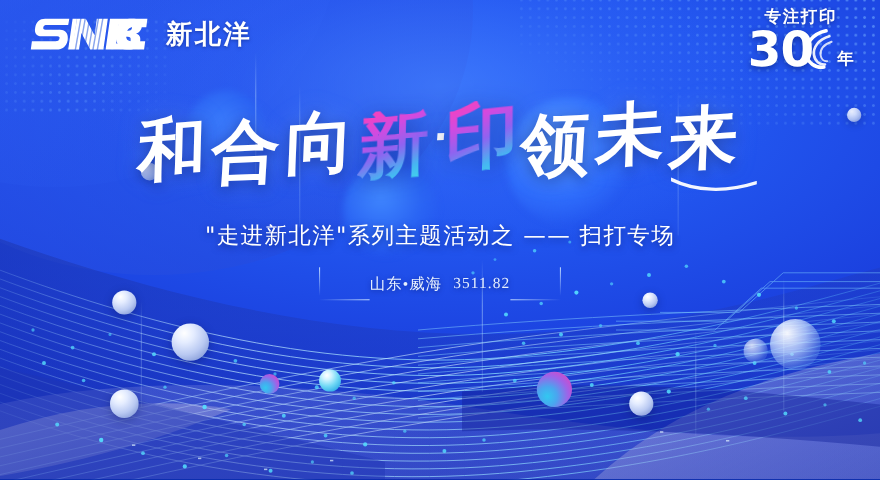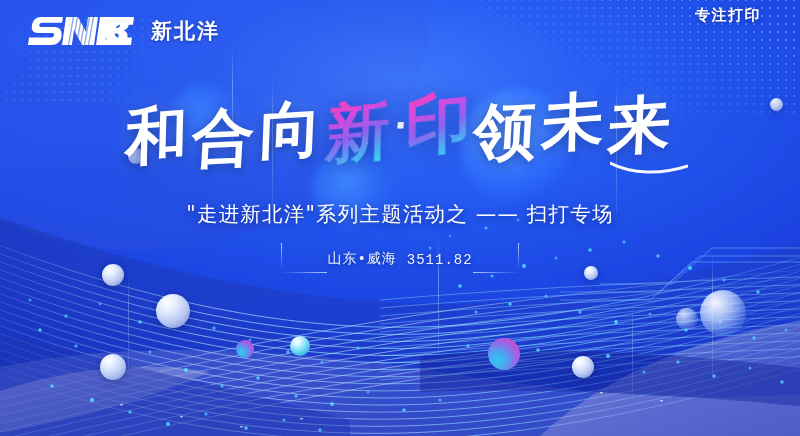--- a/index.html
+++ b/index.html
@@ -101,21 +101,21 @@
   }
 
   
   .logo-wrap{
     position:absolute; left:26px; top:14px;
     display:flex; align-items:center; gap:13px;
     z-index:40;
   }
   .logo-mark{ display:block; }
   .logo-cn{
-    color:#ffffff; font-size:21px; font-weight:700; letter-spacing:2px;
+    color:#ffffff; font-size:24px; font-weight:700; letter-spacing:2px;
     text-shadow:0 1px 3px rgba(0,20,90,.5);
     font-family:"DejaVu Sans","Liberation Sans",sans-serif;
   }
 
   
   .badge30{
     position:absolute; right:18px; top:8px; z-index:40;
     width:108px; text-align:center;
   }
   .badge30 .b-top{
@@ -194,24 +194,24 @@
     text-shadow:0 2px 7px rgba(5,20,95,.6);
     white-space:nowrap;
   }
 
   
   .placedate{
     position:absolute; left:0; right:0; top:247px; z-index:35;
     text-align:center;
   }
   .pd-inner{
-    display:inline-flex; align-items:flex-end; gap:10px;
+    display:inline-flex; align-items:center; gap:10px;
     position:relative; padding:3px 16px 5px 16px;
     color:#e8f1ff;
-    font-family:Liberation Mono, monospace;
+    font-family:Liberation Serif, serif;
     font-size:14px; letter-spacing:1px;
     text-shadow:0 1px 5px rgba(5,20,95,.55);
   }
   .pd-inner:before, .pd-inner:after{
     content:""; position:absolute; bottom:0; height:1px; width:46px;
     background:linear-gradient(to right, rgba(200,225,255,0), rgba(200,225,255,.85));
   }
   .pd-inner:before{ left:-30px; }
   .pd-inner:after{ right:-30px; transform:scaleX(-1); }
   .pd-tick{
@@ -460,20 +460,31 @@
         <path d="M74,3 L96,3 C101,3 103.5,5.5 103,10 C102.6,13.4 100.6,15.6 97.5,16.5 C100.4,17.2 102,19.4 101.5,23 C100.8,28.2 97.2,31 91.5,31 L70,31 Z M82,8.5 L81.2,14 L91,14 C92.8,14 93.8,13.2 94,11.3 C94.2,9.4 93.4,8.5 91.6,8.5 Z M80.4,19.5 L79.6,25.5 L89.6,25.5 C91.5,25.5 92.6,24.6 92.8,22.5 C93,20.4 92.1,19.5 90.2,19.5 Z"></path>
 
         <path d="M112,3 L96,3 C89,3 84.5,7.5 83.4,15 C82.2,23 85.6,31 93,31 L109,31 L110,23.5 L97,23.5 C93.6,23.5 92.2,20.8 92.8,17 C93.4,13.2 95.4,10.8 98.8,10.8 L111,10.8 Z" transform="translate(-4,0)"></path>
       </g>
     </svg>
     <span class="logo-cn">新北洋</span>
   </div>
 
   <div class="badge30">
     <div class="b-top">专注打印</div>
+    <div class="b-row">
+      <span class="b-num">30</span>
+      <svg class="b-swirl" width="34" height="40" viewBox="0 0 34 40">
+        <g fill="none" stroke="#ffffff" stroke-linecap="round">
+          <path d="M22,4 C9,7 3,16 4,25 C5,33 12,38 20,37" stroke-width="3.2"></path>
+          <path d="M25,9 C15,12 10,19 11,26 C11.8,31.5 16,35 21,34.6" stroke-width="2.4" opacity=".9"></path>
+          <path d="M27,14 C20,16.5 16.5,21 17,26 C17.4,29.6 20,31.8 23,31.6" stroke-width="1.8" opacity=".8"></path>
+        </g>
+      </svg>
+      <span class="b-year">年</span>
+    </div>
   </div>
 
   <div class="title-block">
     <div class="main-title" id="heroTitle"><span class="ch c1">和</span><span class="ch c2">合</span><span class="ch c3">向</span><span class="ch c4 grad">新</span><span class="ch c5 dot">·</span><span class="ch c6 grad">印</span><span class="ch c7">领</span><span class="ch c8">未</span><span class="ch c9">来</span></div>
     <svg class="title-swash" viewBox="0 0 78 16">
       <path d="M0,3 C22,14 50,15 78,6" fill="none" stroke="#ffffff" stroke-width="3" stroke-linecap="round" opacity=".95"></path>
     </svg>
   </div>
 
   <div class="subtitle">"走进新北洋"系列主题活动之 —— 扫打专场</div>

